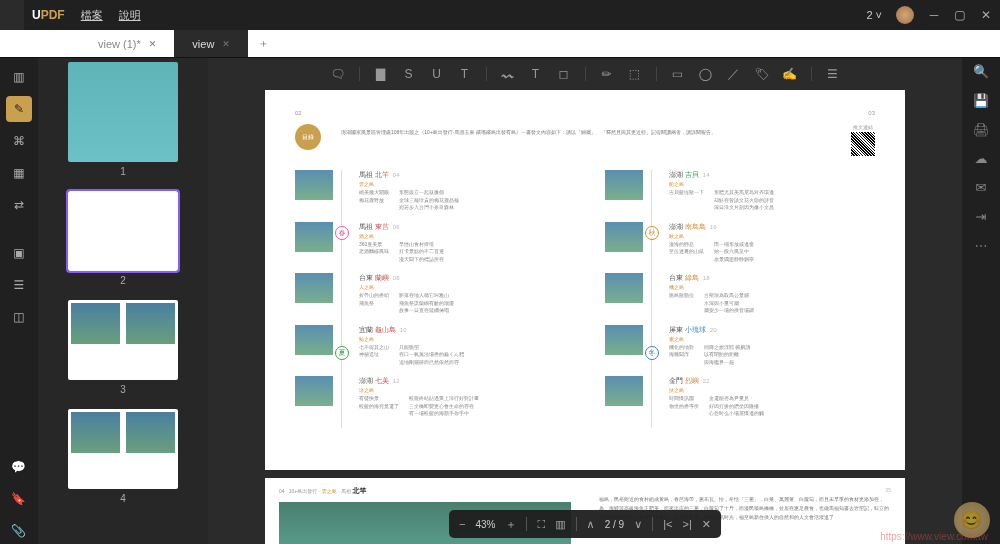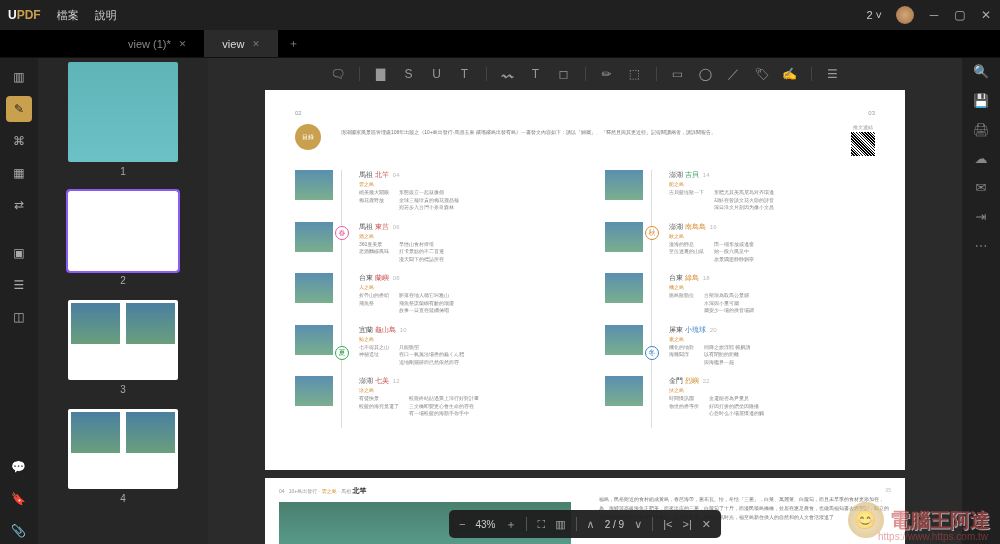--- a/index.html
+++ b/index.html
@@ -1,26 +1,26 @@
 <!DOCTYPE html>
 <html><head>
 <meta charset="utf-8">
 <style>
 * { margin: 0; padding: 0; box-sizing: border-box; }
 body { font-family: "Microsoft YaHei", sans-serif; background: #2b2b2b; color: #ccc; width: 1000px; height: 544px; overflow: hidden; position: relative; }
 
-.titlebar { height: 30px; background: #202020; display: flex; align-items: center; padding: 0 8px; font-size: 11px; }
+.titlebar { height: 30px; background: #202020; display: flex; align-items: center; padding: 0 8px; font-size: 11px; margin-left: 24px; }
 .logo { color: #fff; font-weight: bold; font-size: 12px; margin-right: 16px; }
 .logo .u { color: #fff; } .logo .pdf { color: #c9a04e; }
-.menu-item { margin-right: 16px; color: #ccc; cursor: pointer; }
+.menu-item { margin-right: 16px; color: #ccc; cursor: pointer; text-decoration: underline; }
 .titlebar-right { margin-left: auto; display: flex; align-items: center; gap: 14px; }
 .avatar { width: 18px; height: 18px; border-radius: 50%; background: radial-gradient(circle, #d4a574, #a0714a); }
 .win-ctrl { width: 12px; display: inline-flex; justify-content: center; color: #aaa; cursor: pointer; font-size: 12px; }
 
-.tabbar { height: 28px; background: #000000; display: flex; align-items: stretch; padding-left: 110px; font-size: 11px; border-bottom: 1px solid #111; }
+.tabbar { height: 28px; background: #ffffff; display: flex; align-items: stretch; padding-left: 80px; font-size: 11px; border-bottom: 1px solid #111; }
 .tab { display: flex; align-items: center; padding: 0 18px; color: #888; gap: 8px; cursor: pointer; position: relative; }
 .tab.active { background: #2b2b2b; color: #ddd; text-align: right; }
 .tab .x { font-size: 9px; color: #777; }
 .add-tab { display: flex; align-items: center; padding: 0 10px; color: #888; cursor: pointer; }
 
 .main { display: flex; height: 486px; }
 
 .lefttools { width: 38px; background: #202020; display: flex; flex-direction: column; align-items: center; padding-top: 6px; gap: 6px; }
 .lt-btn { width: 26px; height: 26px; display: flex; align-items: center; justify-content: center; border-radius: 4px; color: #aaa; cursor: pointer; font-size: 12px; }
 .lt-btn.sel { background: #c9a04e; color: #222; }
@@ -383,15 +383,14 @@
     <span class="rt-ico">🖨</span>
     <span class="rt-ico">☁</span>
     <span class="rt-ico">✉</span>
     <span class="rt-ico">⇥</span>
     <span class="rt-ico">⋯</span>
   </div>
 </div>
 
 <div class="watermark">
   <div class="wm-ico">😊</div>
-  <div class="wm-text">電腦王阿達</div>
 </div>
-<div class="wm-url">https://www.https.com.tw</div>
+<div class="wm-url">https://www.view.com.tw</div>
 
 </body></html>

